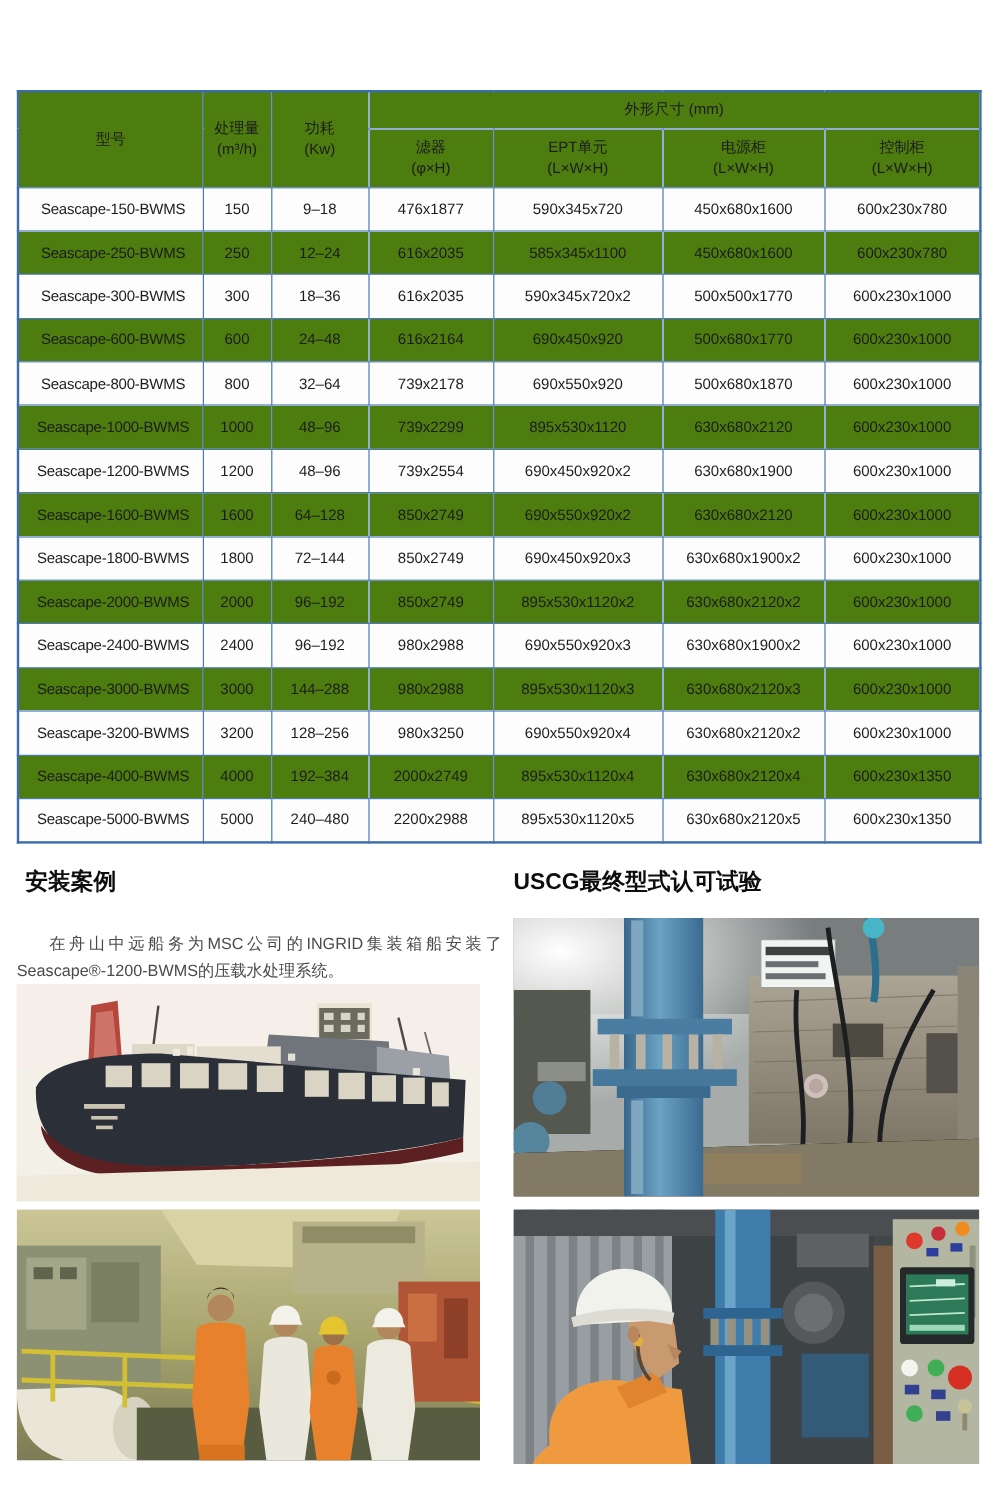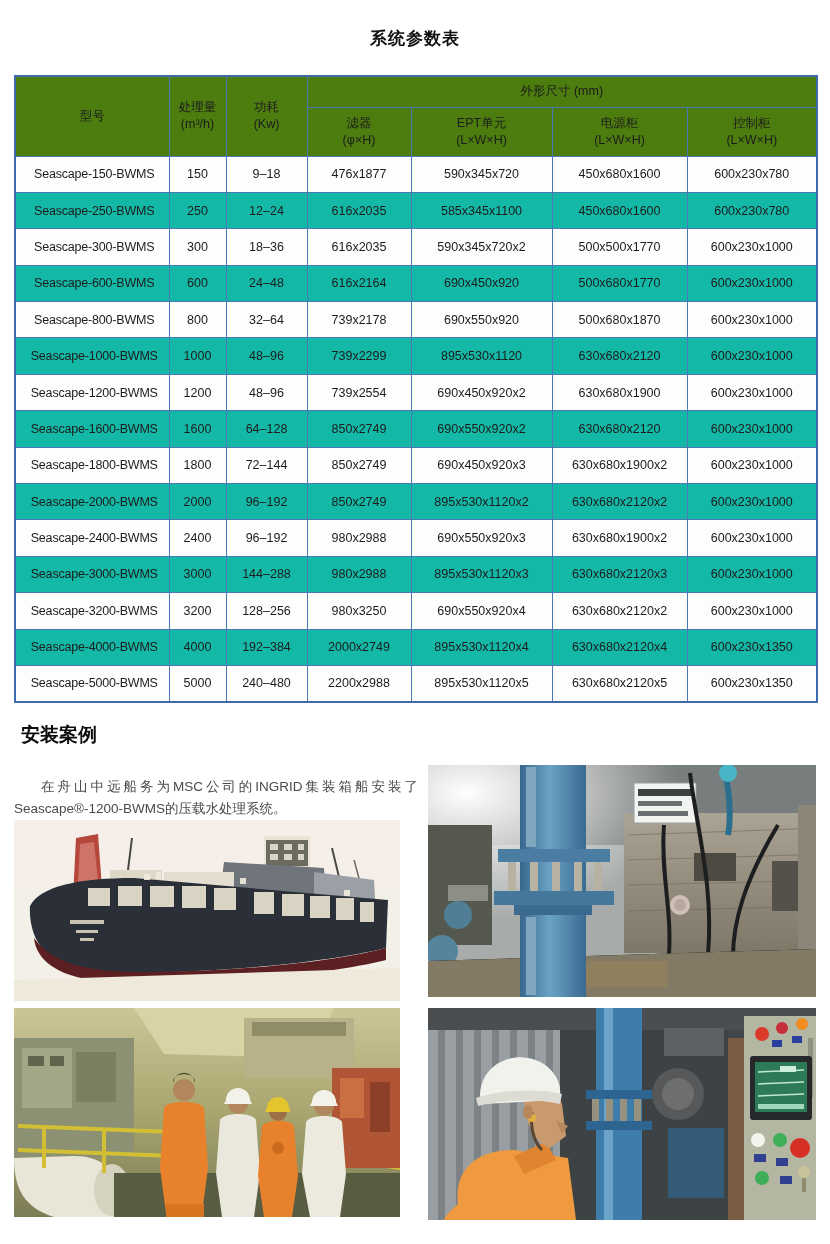--- a/index.html
+++ b/index.html
@@ -42,21 +42,21 @@
     vertical-align: middle;
     overflow: hidden;
     white-space: nowrap;
   }
   table.params th { background: #4d7c0f; font-weight: normal; }
   tr.hdr-group th.group { height: 28px; }
   tr.hdr-sub th { height: 44px; }
   th.span2 { height: 80px; }
   .hline { display:block; line-height: 1.35; }
   tbody td { height: 36.4px; background: #fdfdfd; }
-  tbody tr.row-blue td { background: #14b8a6; }
+  tbody tr.row-blue td { background: #4d7c0f; }
   td.model-col {
     text-align: left;
     padding-left: 4px;
     font-size: 12px;
     letter-spacing: -0.2px;
   }
   
   .sec-heading {
     position: absolute;
     font-size: 19px;
@@ -83,21 +83,20 @@
   #ship-photo  { left: 14px;  top: 820px;  width: 386px; height: 181px; }
   #crew-photo  { left: 14px;  top: 1008px; width: 386px; height: 209px; }
   #equip-photo { left: 428px; top: 765px;  width: 388px; height: 232px; }
   #panel-photo { left: 428px; top: 1008px; width: 388px; height: 212px; }
 </style>
 </head>
 <body>
 
 <div class="page">
 
-  <div class="page-title">系统参数表</div>
 
   <div class="table-wrap">
     <table class="params">
       <colgroup>
         <col style="width:154px">
           <col style="width:57px">
           <col style="width:81px">
         <col style="width:104px">
           <col style="width:141px">
           <col style="width:135px">
@@ -388,20 +387,21 @@
     <circle cx="264" cy="104" r="9" fill="#9c7148"></circle>
     <path d="M253,100 A11,11 0 0 1 275,100 L277,104 L251,104 Z" fill="#e4c52f"></path>
     <path d="M248,118 C252,111 276,111 280,118 L284,168 L278,209 L250,209 L244,168 Z" fill="#e8812c"></path>
     <circle cx="264" cy="140" r="6" fill="#c96a1d"></circle>
 
     <circle cx="310" cy="98" r="10" fill="#b3875e"></circle>
     <path d="M298,94 A12,12 0 0 1 322,94 L324,98 L296,98 Z" fill="#f2f2ea"></path>
     <path d="M292,114 C296,106 324,106 328,114 L332,166 L326,209 L296,209 L288,166 Z" fill="#ece9de"></path>
   </svg>
 
+  <div class="sec-heading" id="uscg-heading">USCG最终型式认可试验</div>
 
   <svg class="photo" id="equip-photo" viewBox="0 0 388 232" preserveAspectRatio="none">
     <defs>
       <radialGradient id="glow" cx="0.1" cy="0.12" r="0.55">
         <stop offset="0" stop-color="#ffffff"></stop>
           <stop offset="0.5" stop-color="#e8e9e6" stop-opacity="0.7"></stop>
           <stop offset="1" stop-color="#e8e9e6" stop-opacity="0"></stop>
       </radialGradient>
       <linearGradient id="pipeblue" x1="0" y1="0" x2="1" y2="0">
         <stop offset="0" stop-color="#38678c"></stop>

